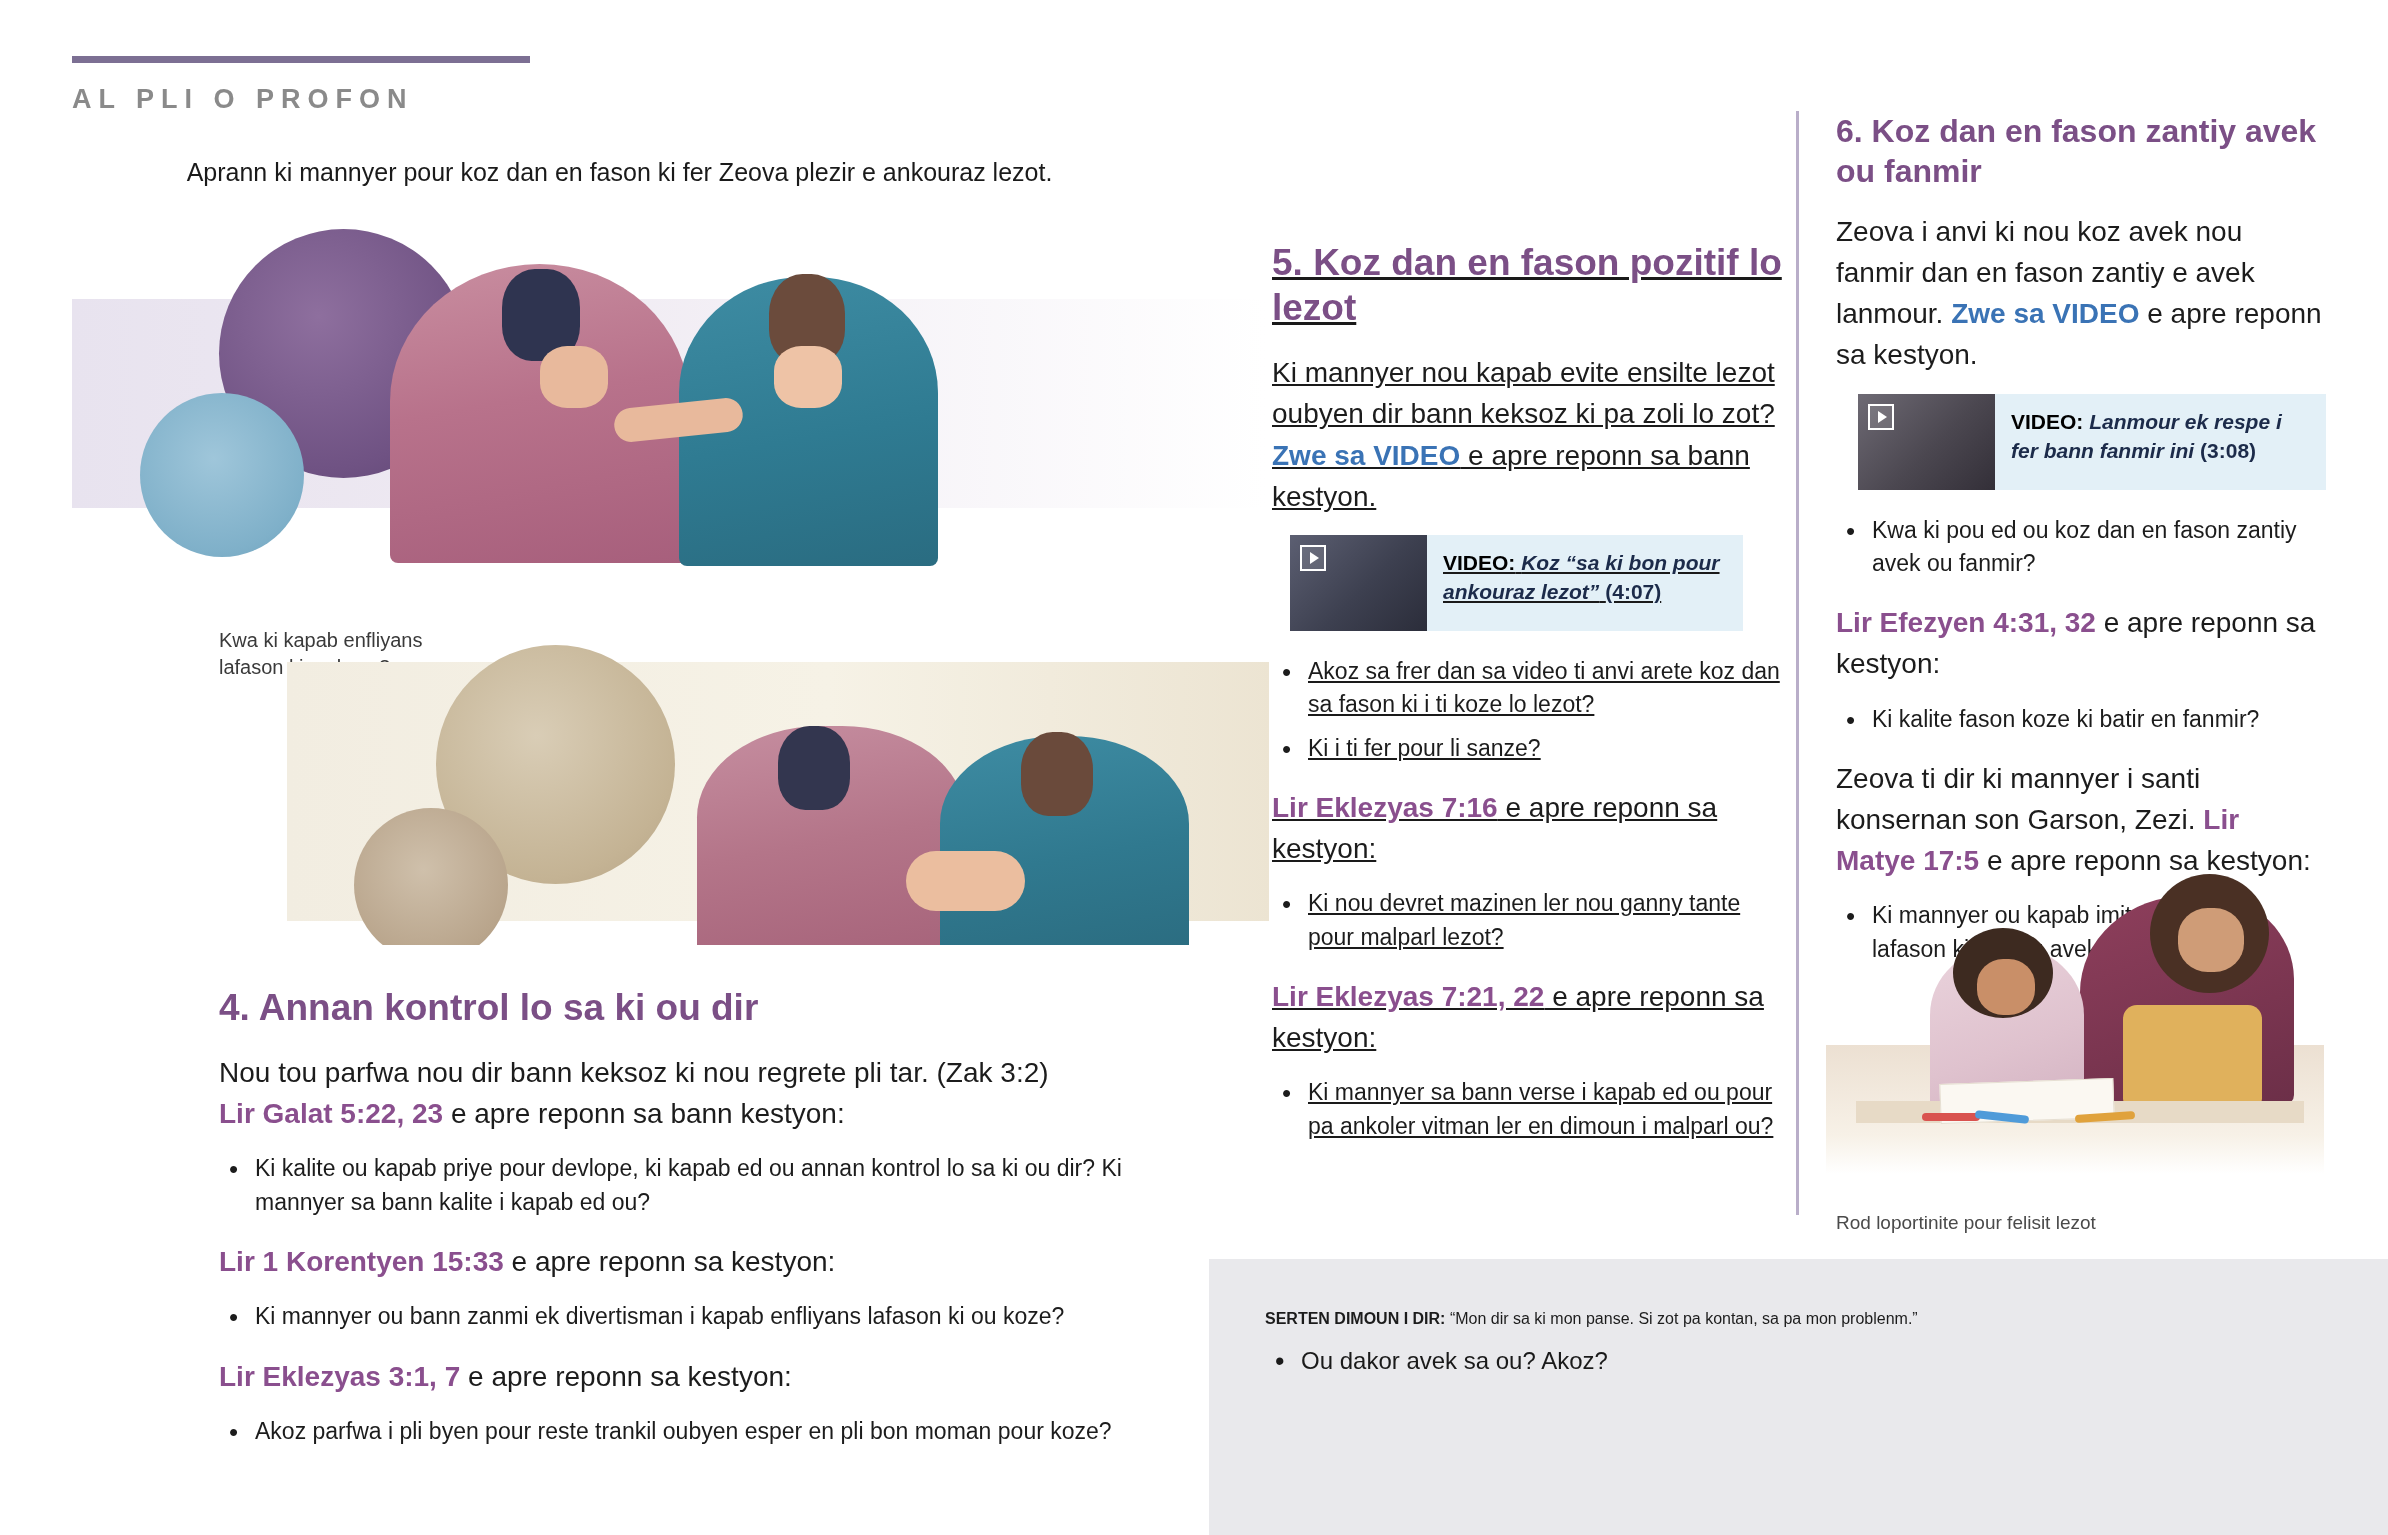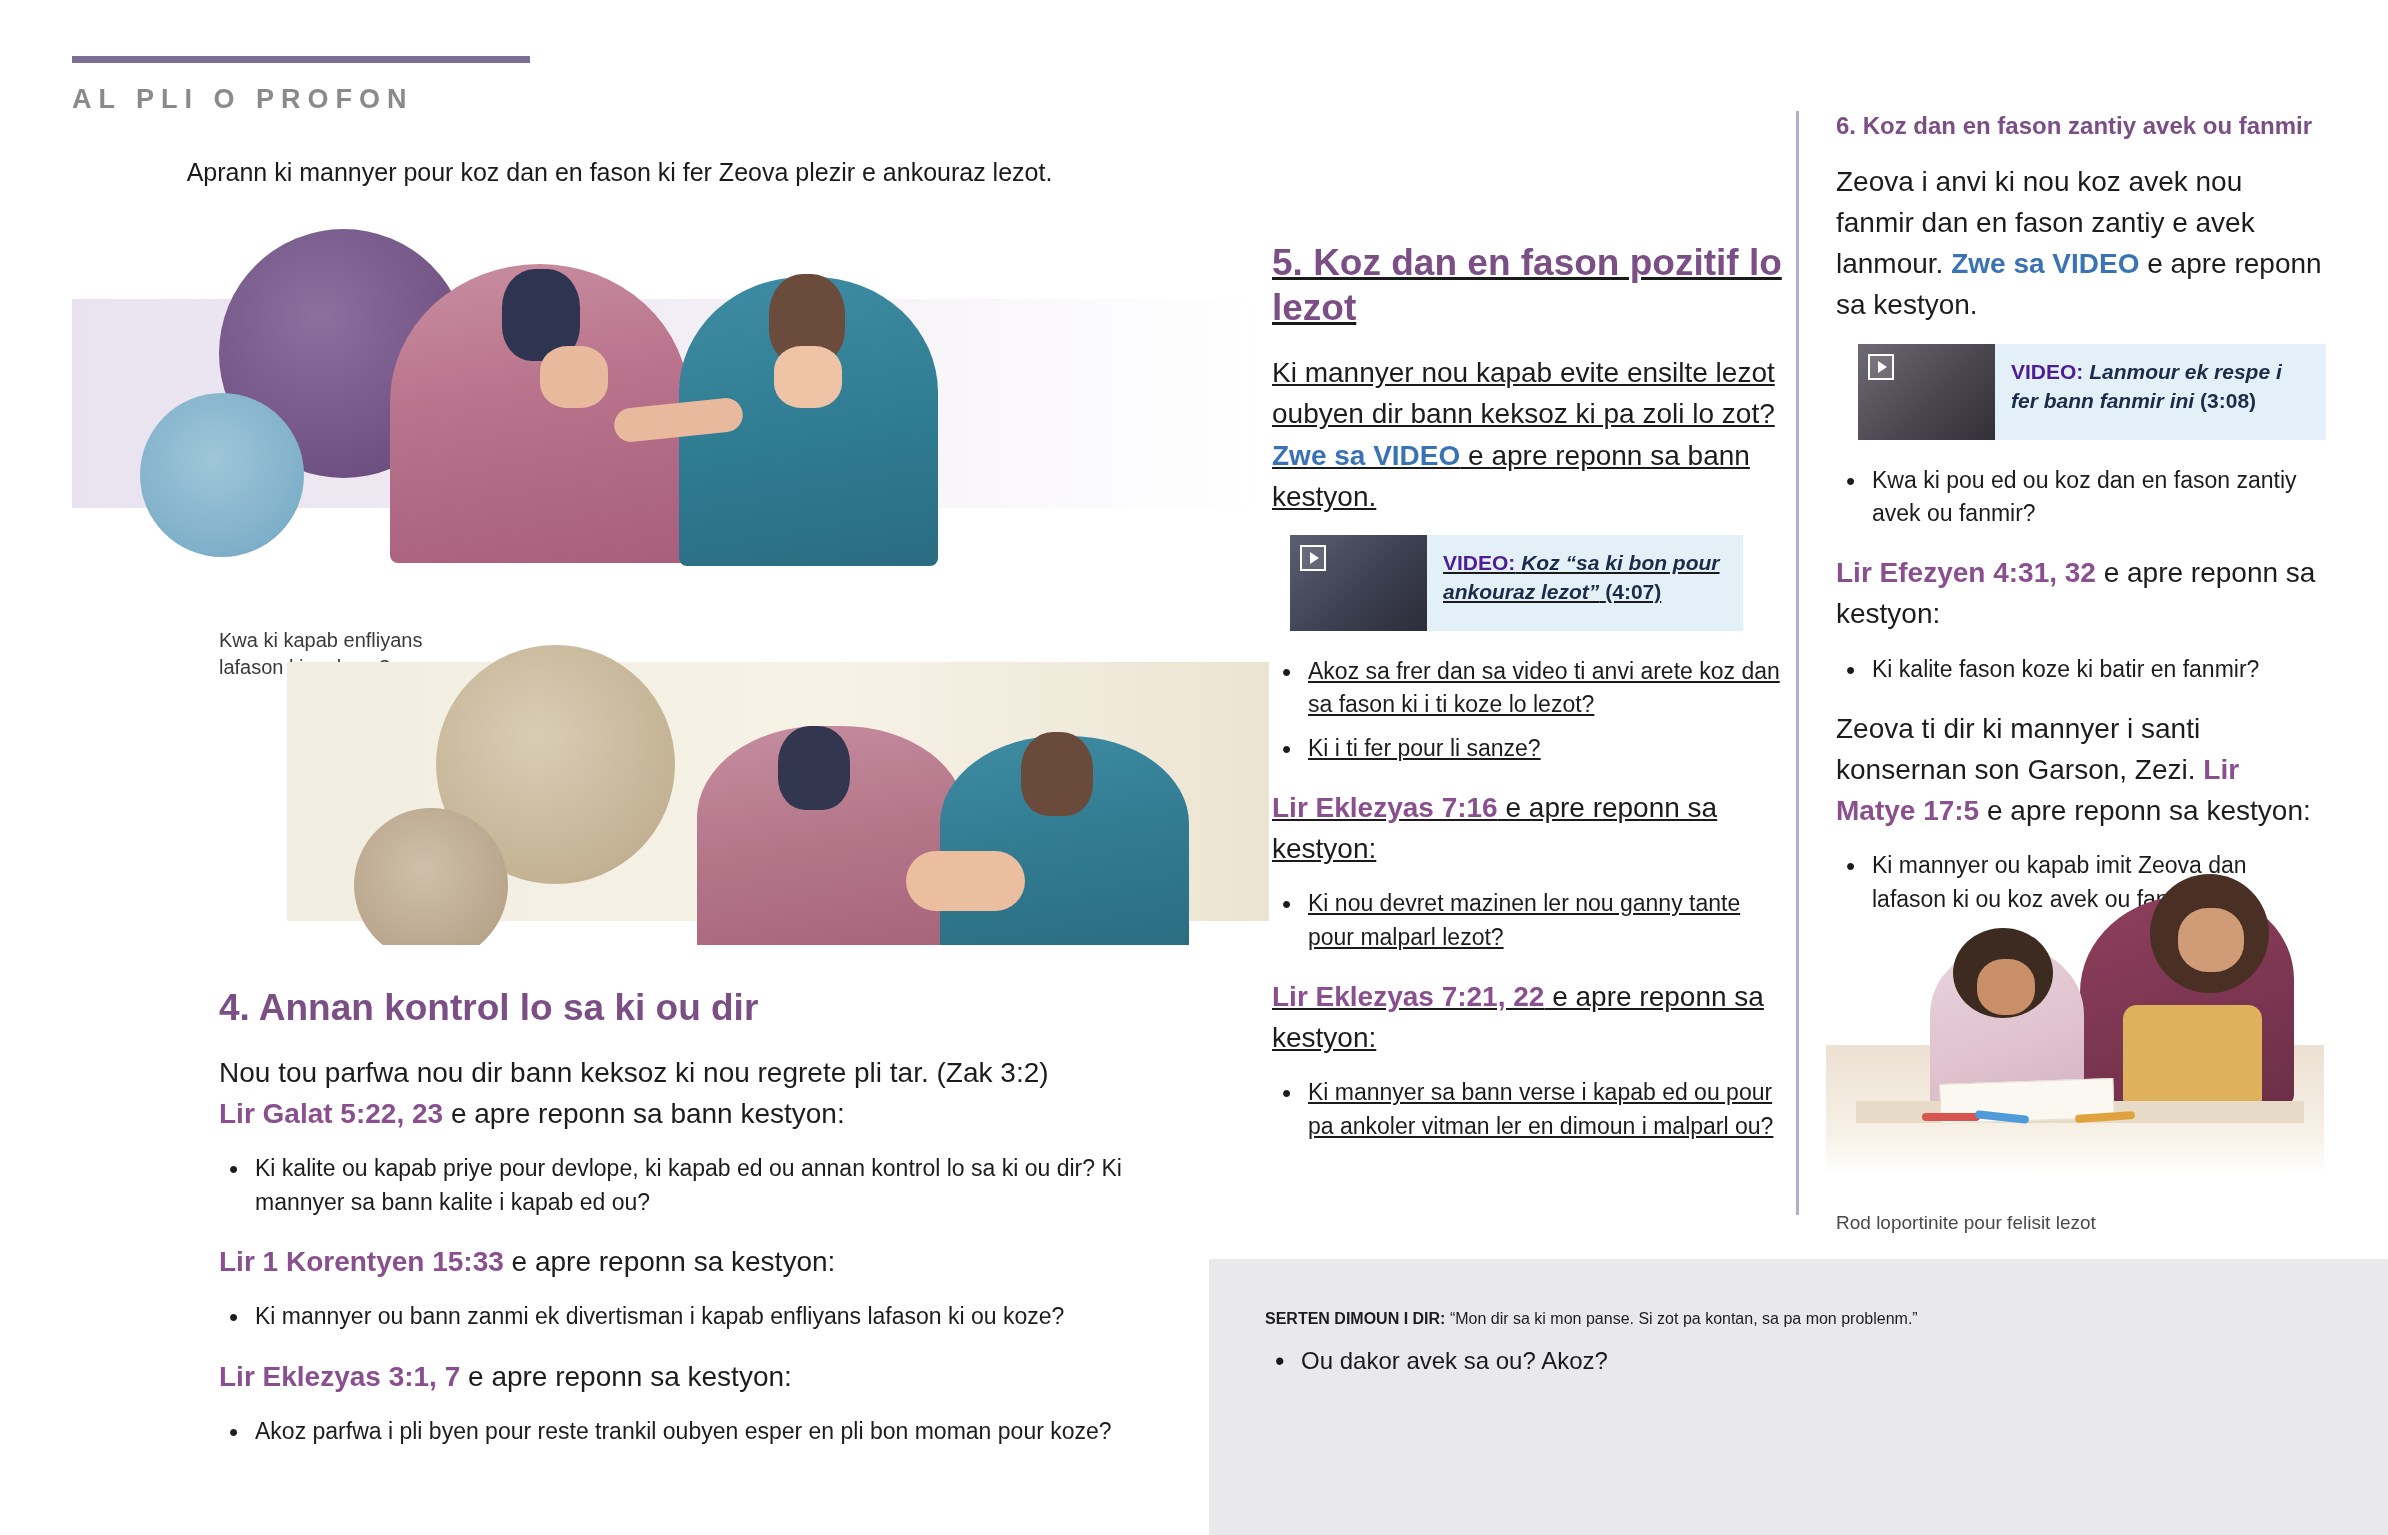--- a/index.html
+++ b/index.html
@@ -175,21 +175,21 @@
   
   h2.section {
     margin: 0 0 22px 0;
     font-size: 37px;
     line-height: 1.22;
     color: #7b4f86;
     font-weight: bold;
   }
   h2.section-sm {
     margin: 0 0 20px 0;
-    font-size: 24px;
+    font-size: 32px;
     line-height: 1.25;
     color: #7b4f86;
     font-weight: bold;
   }
   p.body {
     margin: 0 0 18px 0;
     font-size: 28px;
     line-height: 1.47;
     color: #1c1c1c;
   }
@@ -258,21 +258,21 @@
     border-bottom: 6px solid transparent;
     margin-left: 2px;
   }
   .video-text {
     padding: 14px 16px;
     font-size: 21px;
     line-height: 1.38;
     color: #1c2b4a;
     font-weight: bold;
   }
-  .video-text .vlabel { color: #4c1d95; }
+  .video-text .vlabel { color: #000000; }
   .video-text .vtitle { font-style: italic; }
 
   
   .illus3 {
     position: absolute;
     left: 1826px; top: 856px;
     width: 498px; height: 338px;
     overflow: hidden;
   }
   .illus3-bg {

